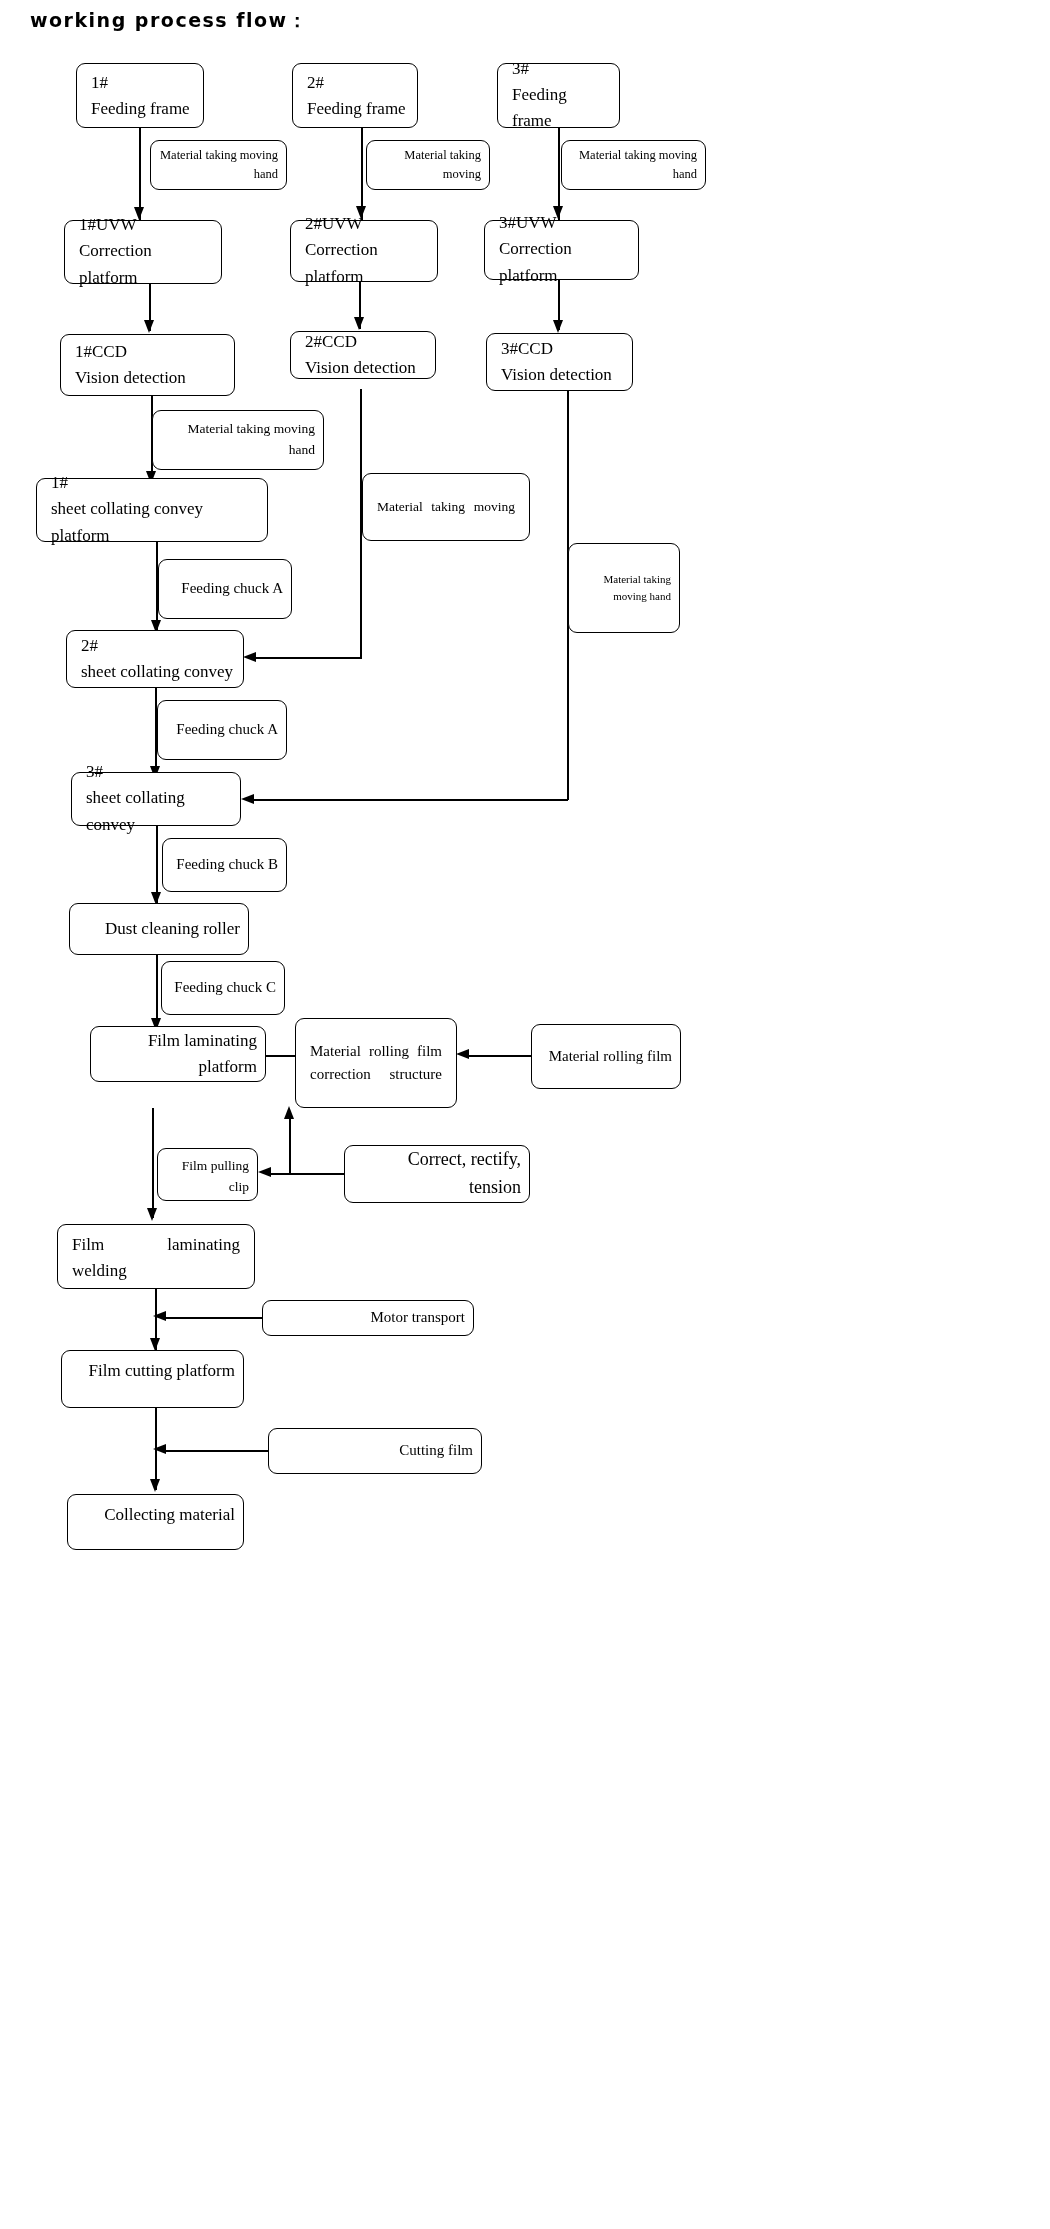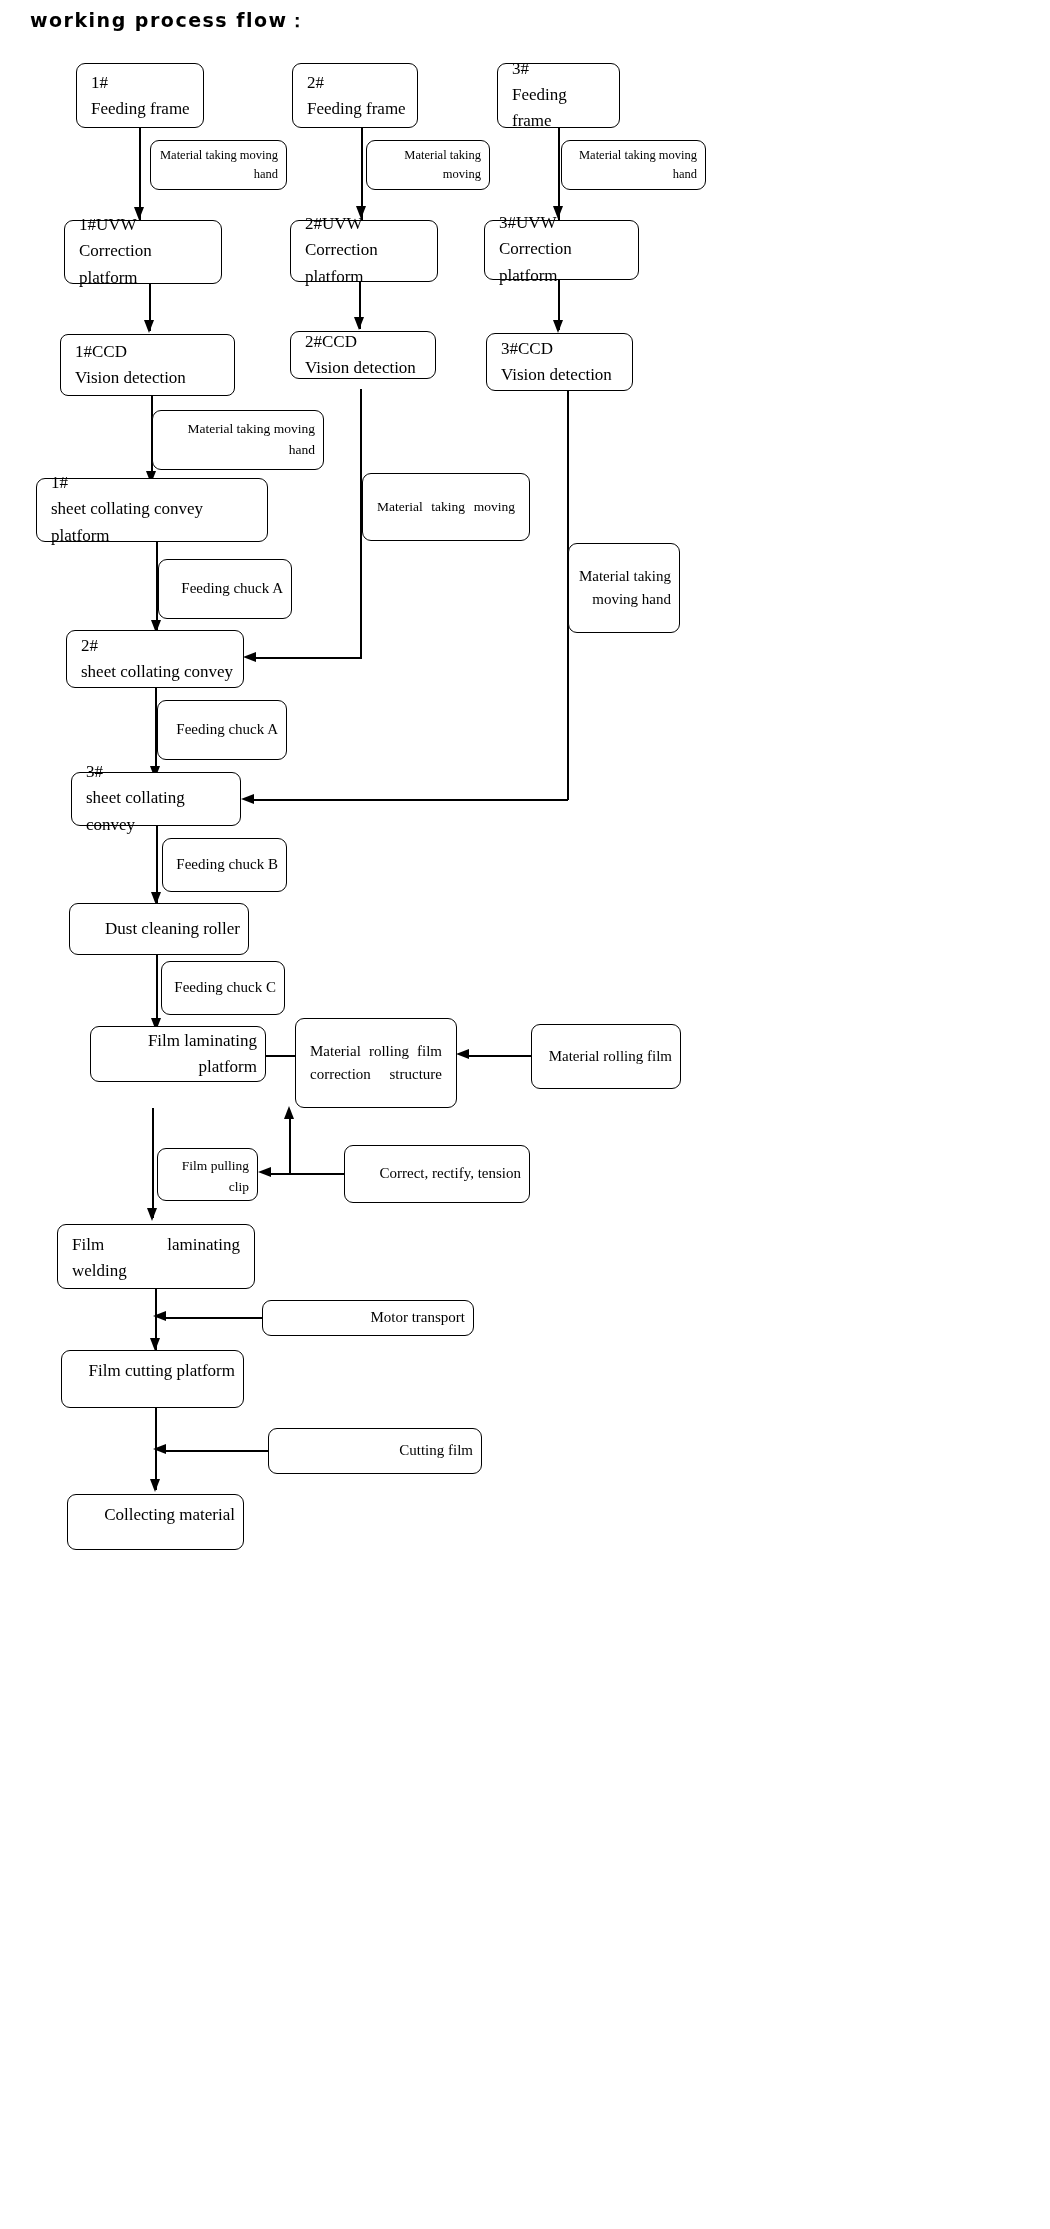--- a/index.html
+++ b/index.html
@@ -102,21 +102,21 @@
   </div>
 
   <div class="node al-left vp-mid" style="left:64px; top:220px; width:158px; height:64px;">
     <div class="txt">1#UVW
 Correction platform</div>
   </div>
 
   <div class="conn v" style="left:149px; top:284px; height:47px;"></div>
   <div class="arrow down" style="left:144px; top:320px;"></div>
 
-  <div class="node al-left vp-mid" style="left:60px; top:334px; width:175px; height:62px;border-radius:8px;">
+  <div class="node al-left vp-mid" style="left:60px; top:334px; width:175px; height:62px;">
     <div class="txt">1#CCD
 Vision detection</div>
   </div>
 
   <div class="conn v" style="left:151px; top:396px; height:88px;"></div>
   <div class="arrow down" style="left:146px; top:471px;"></div>
 
   <div class="node al-center vp-mid" style="left:152px; top:410px; width:172px; height:60px; font-size:13.5px;">
     <div class="txt">Material taking moving hand</div>
   </div>
@@ -252,41 +252,41 @@
 
   <div class="node al-left vp-mid" style="left:486px; top:333px; width:147px; height:58px;">
     <div class="txt">3#CCD
 Vision detection</div>
   </div>
 
   <div class="conn v" style="left:567px; top:391px; height:409px;"></div>
   <div class="conn h" style="left:248px; top:799px; width:320px;"></div>
   <div class="arrow left" style="left:241px; top:794px;"></div>
 
-  <div class="node al-center vp-mid" style="left:568px; top:543px; width:112px; height:90px; font-size:15px;">
+  <div class="node al-center vp-mid" style="left:568px; top:543px; width:112px; height:90px; font-size:11px;">
     <div class="txt">Material taking
 moving hand</div>
   </div>
 
   <div class="node al-just vp-mid" style="left:295px; top:1018px; width:162px; height:90px; font-size:15px;">
     <div class="txt">Material  rolling  film
 correction structure</div>
   </div>
 
   <div class="conn h" style="left:252px; top:1055px; width:44px;"></div>
   <div class="arrow left" style="left:244px; top:1049px;"></div>
 
   <div class="node al-center vp-mid" style="left:531px; top:1024px; width:150px; height:65px; font-size:15px;">
     <div class="txt">Material rolling film</div>
   </div>
 
   <div class="conn h" style="left:464px; top:1055px; width:68px;"></div>
   <div class="arrow left" style="left:456px; top:1049px;"></div>
 
-  <div class="node al-center vp-mid" style="left:344px; top:1145px; width:186px; height:58px; font-size:15px;">
+  <div class="node al-center vp-mid" style="left:344px; top:1145px; width:186px; height:58px; font-size:18px;">
     <div class="txt">Correct, rectify, tension</div>
   </div>
 
   <div class="conn h" style="left:266px; top:1173px; width:79px;"></div>
   <div class="arrow left" style="left:258px; top:1167px;"></div>
 
   <div class="conn v" style="left:289px; top:1118px; height:56px;"></div>
   <div class="arrow up" style="left:284px; top:1106px;"></div>
 
   <div class="node al-center vp-mid" style="left:262px; top:1300px; width:212px; height:36px; font-size:15px;">

